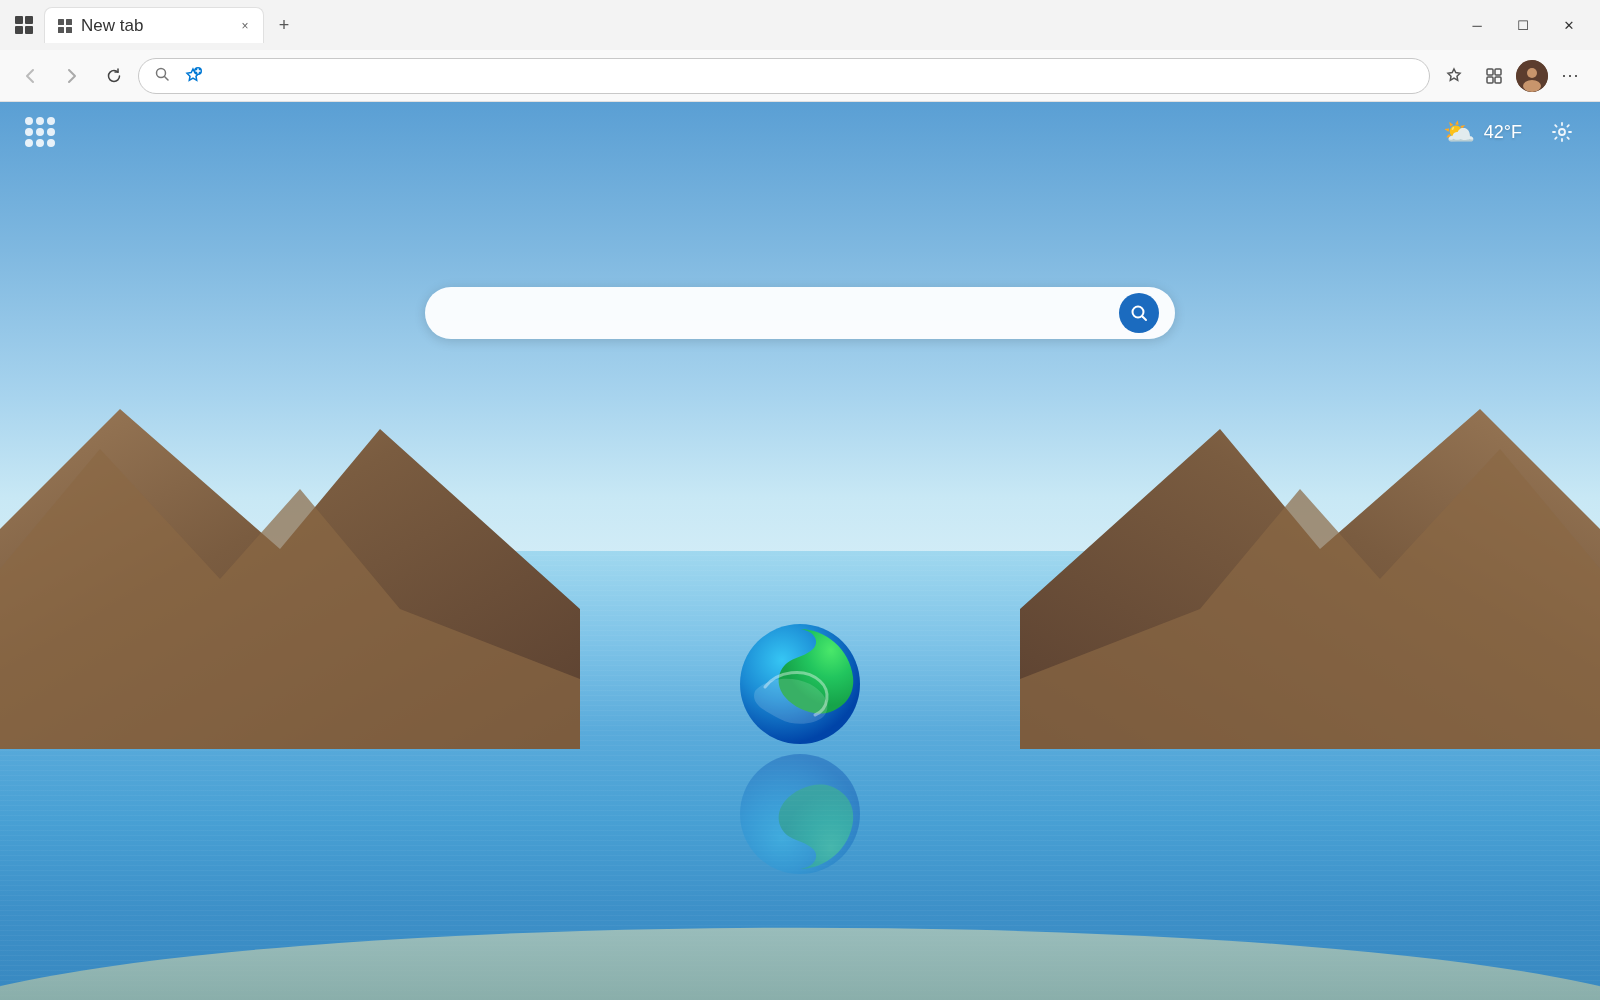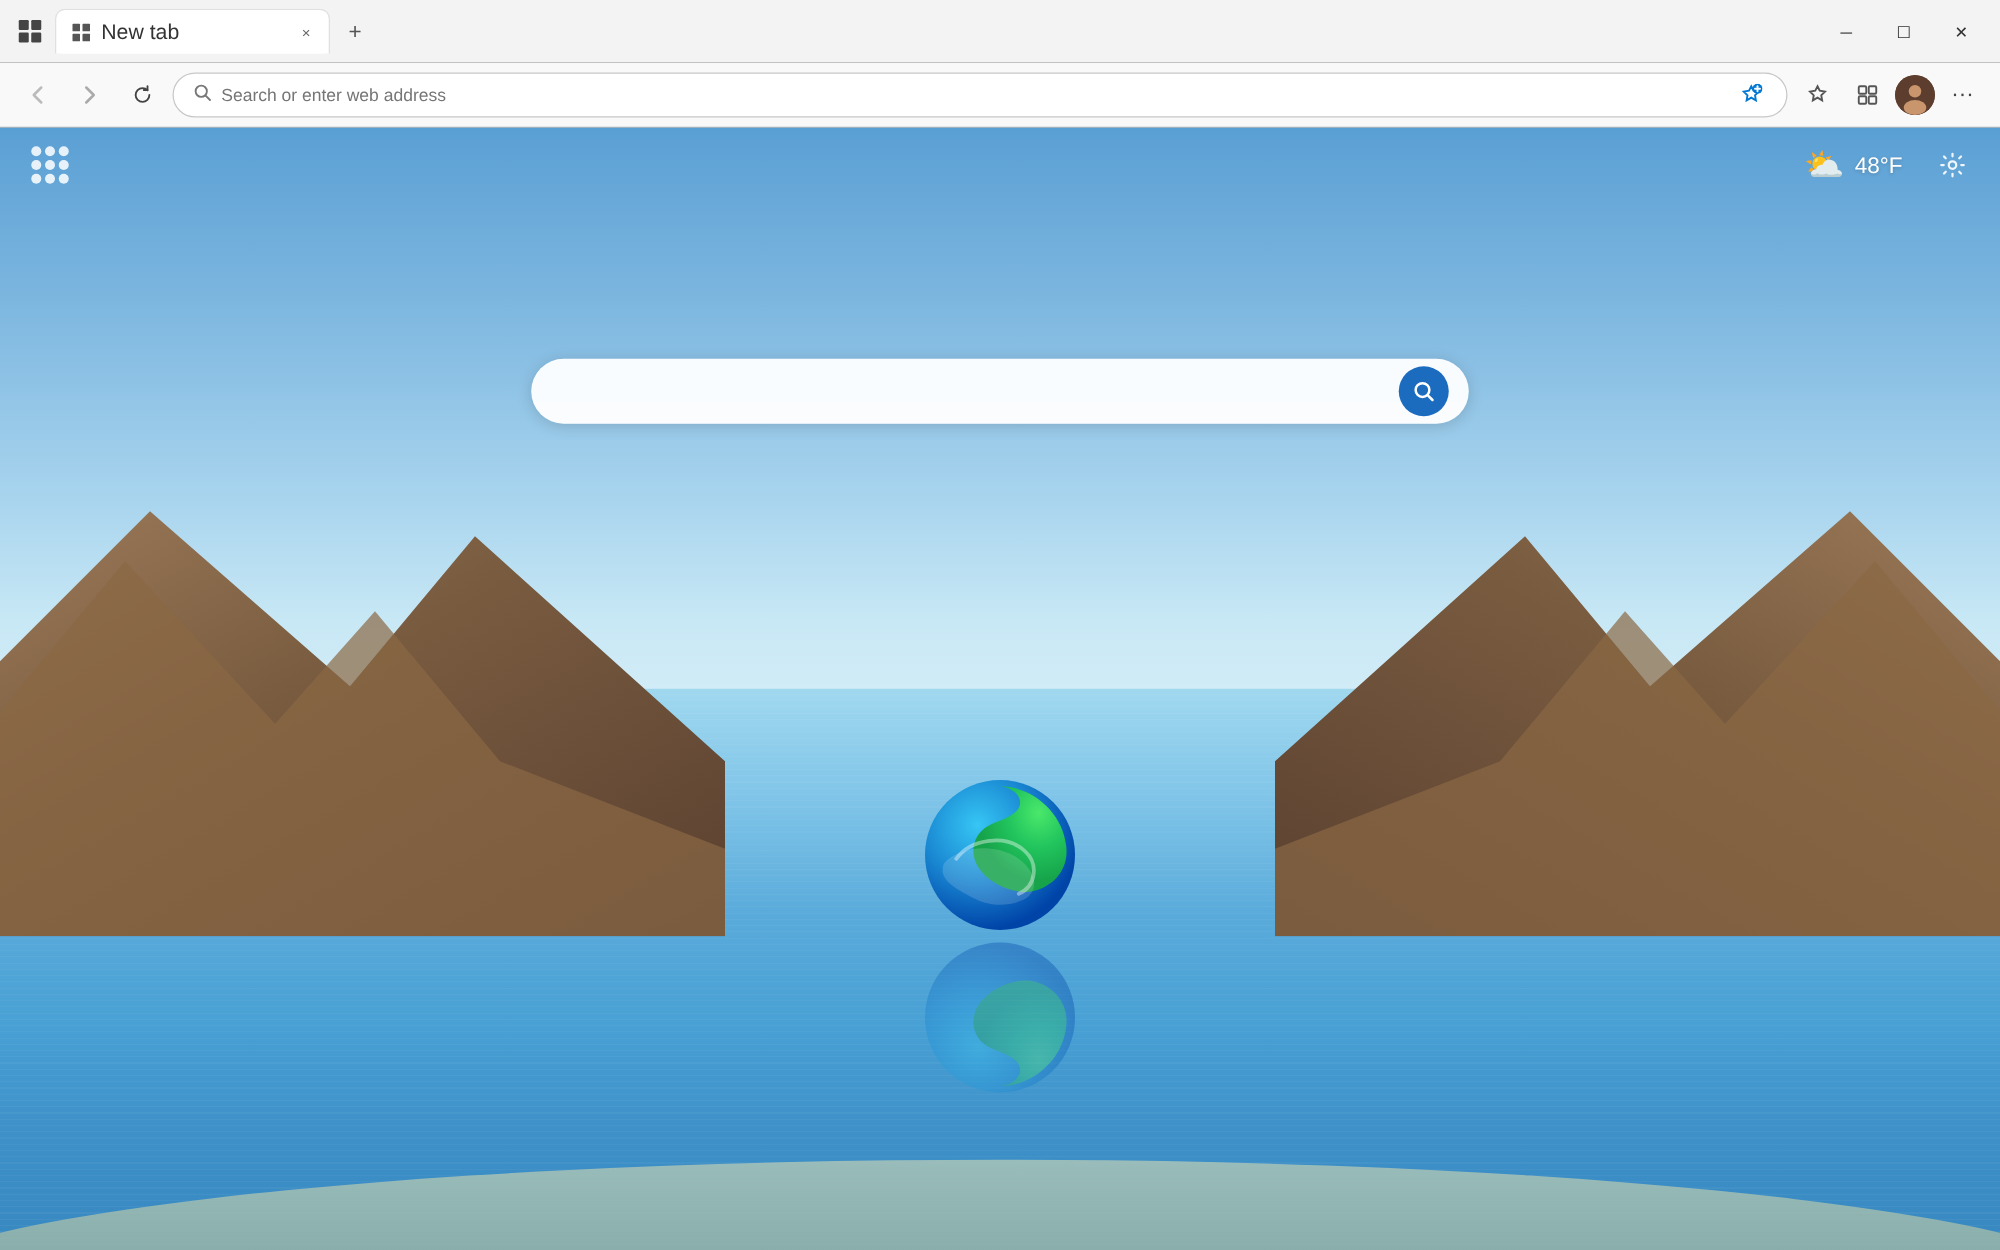--- a/index.html
+++ b/index.html
@@ -358,21 +358,20 @@
       <path d="M12 1v3h-3" stroke="#444" stroke-width="1.5" fill="none" stroke-linecap="round" stroke-linejoin="round"></path>
     </svg>
   </div>
   <div class="address-bar-container">
     <span class="search-icon-small">
       <svg width="14" height="14" viewBox="0 0 14 14" fill="none">
         <circle cx="6" cy="6" r="4.5" stroke="#777" stroke-width="1.5"></circle>
         <line x1="9.5" y1="9.5" x2="13" y2="13" stroke="#777" stroke-width="1.5" stroke-linecap="round"></line>
       </svg>
     </span>
-    <input class="address-input" type="text" placeholder="Search or enter web address" style="">
     <div class="add-favorites-btn">
       <svg width="18" height="18" viewBox="0 0 18 18" fill="none">
         <path d="M9 2l1.8 3.6L15 6.3l-3 2.9.7 4.1L9 11.1l-3.7 2.2.7-4.1-3-2.9 4.2-.7z" stroke="#0078d4" stroke-width="1.5" fill="none"></path>
         <circle cx="14" cy="4" r="4" fill="#0078d4"></circle>
         <line x1="14" y1="2" x2="14" y2="6" stroke="white" stroke-width="1.5" stroke-linecap="round"></line>
         <line x1="12" y1="4" x2="16" y2="4" stroke="white" stroke-width="1.5" stroke-linecap="round"></line>
       </svg>
     </div>
   </div>
   <div class="nav-right-btns">
@@ -454,21 +453,21 @@
         <div class="dot"></div>
         <div class="dot"></div>
         <div class="dot"></div>
         <div class="dot"></div>
         <div class="dot"></div>
       </div>
     </div>
     <div class="weather-settings">
       <div class="weather-widget">
         <span class="weather-icon">⛅</span>
-        <span class="weather-temp">48°F</span>
+        <span class="weather-temp">42°F</span>
       </div>
       <div class="settings-btn">
         <svg width="22" height="22" viewBox="0 0 22 22" fill="none">
           <circle cx="11" cy="11" r="3" stroke="rgba(255,255,255,0.9)" stroke-width="1.8"></circle>
           <path d="M11 2v2M11 18v2M2 11h2M18 11h2M4.2 4.2l1.4 1.4M16.4 16.4l1.4 1.4M4.2 17.8l1.4-1.4M16.4 5.6l1.4-1.4" stroke="rgba(255,255,255,0.9)" stroke-width="1.8" stroke-linecap="round"></path>
         </svg>
       </div>
     </div>
   </div>
 

